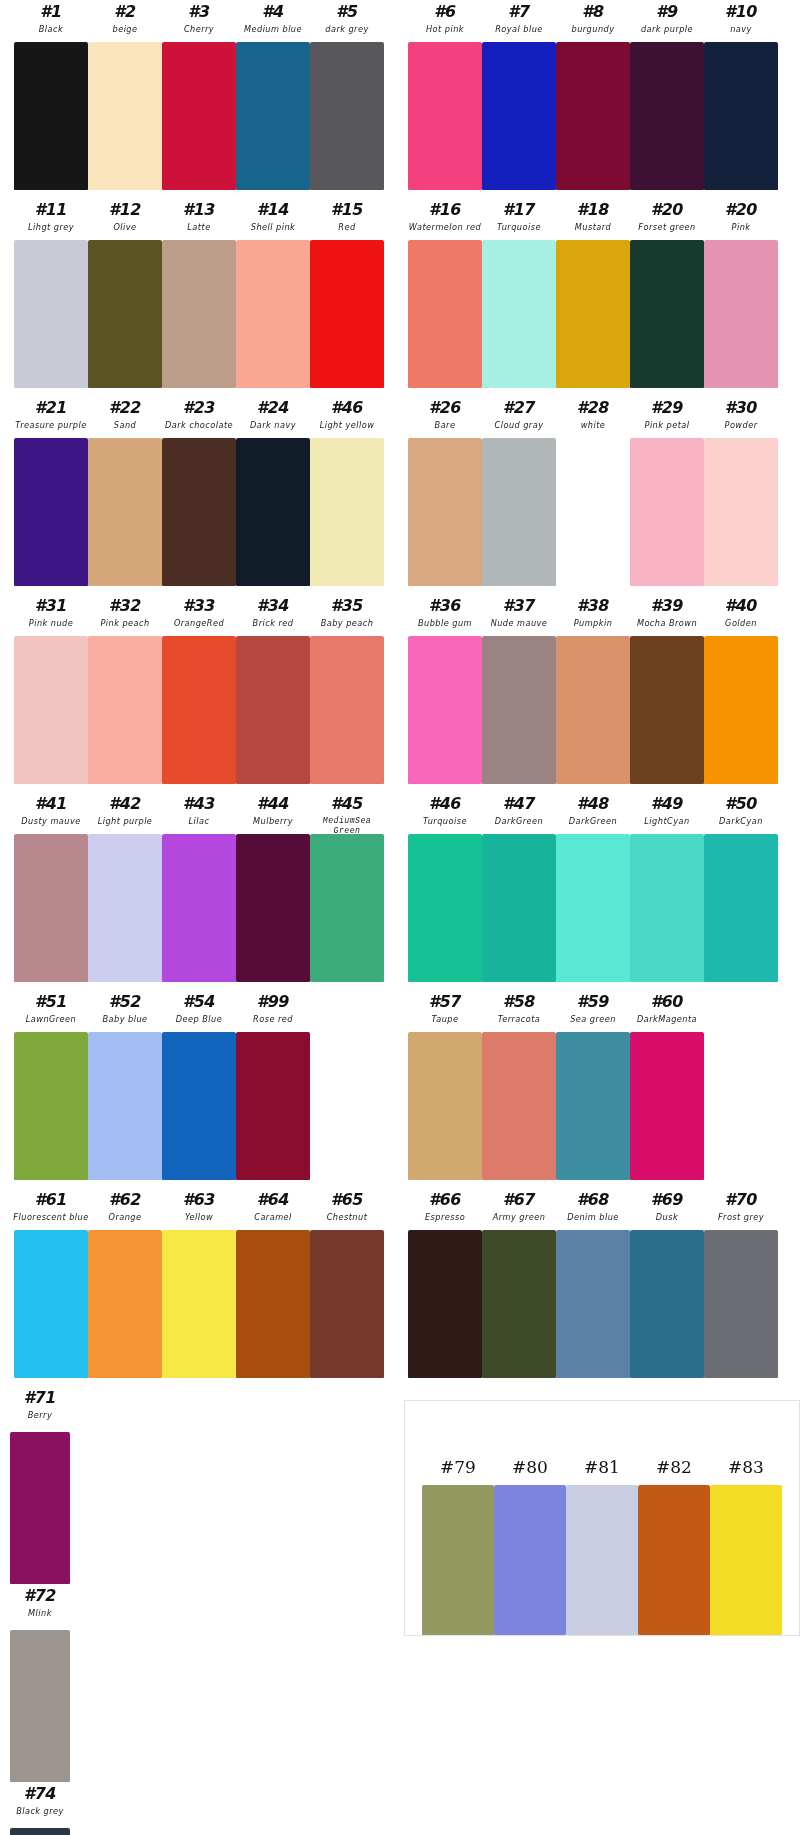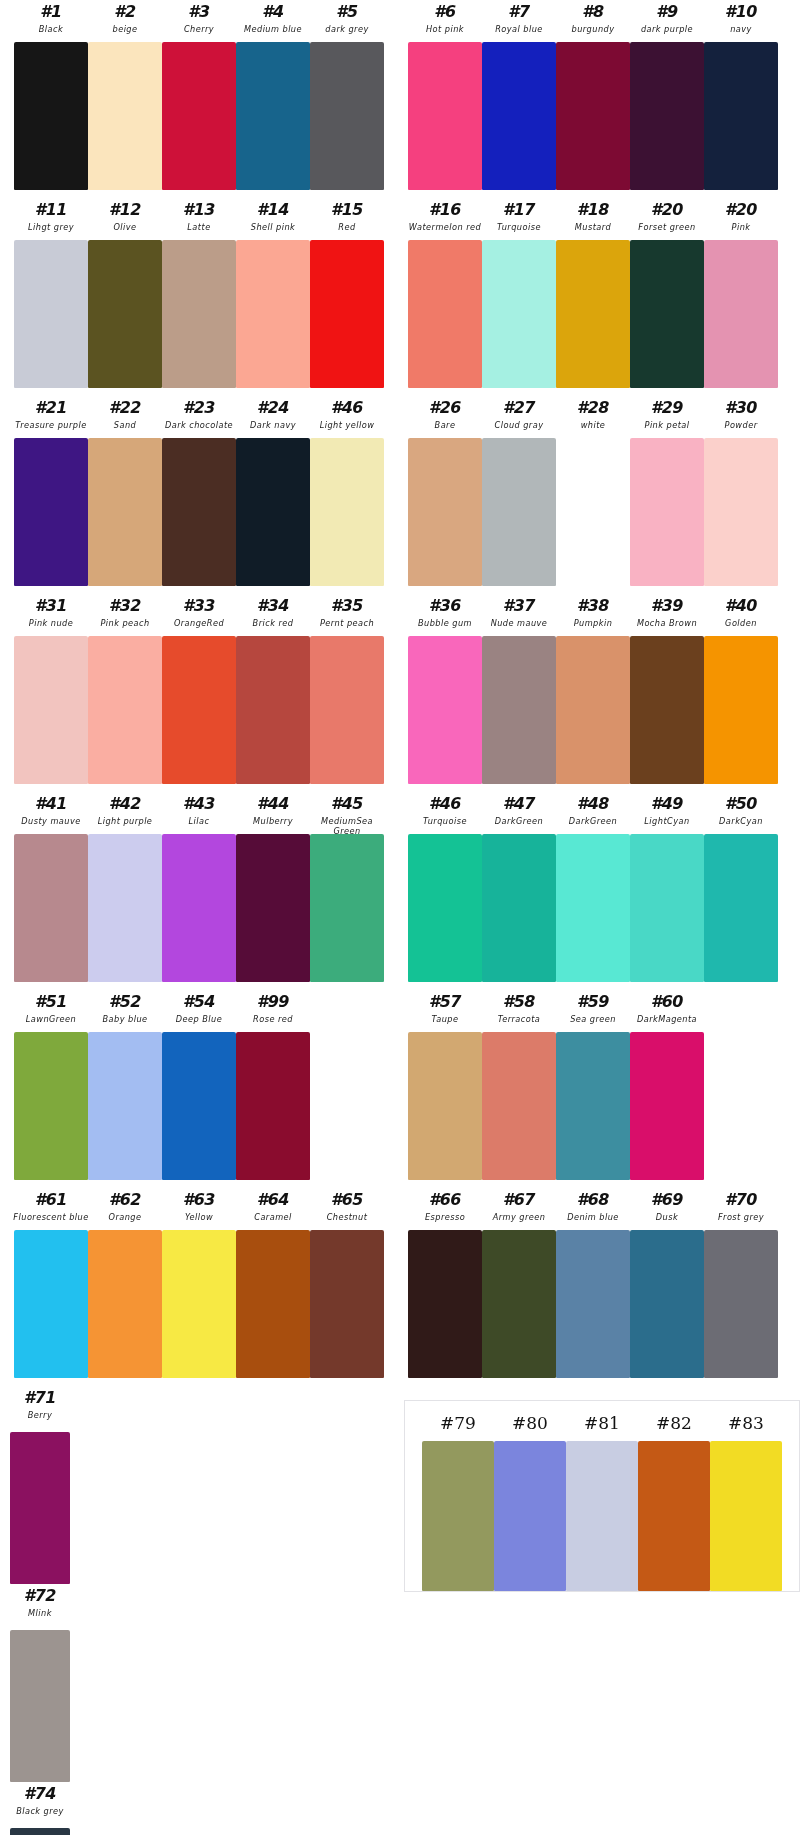--- a/index.html
+++ b/index.html
@@ -31,21 +31,21 @@
   .half.pad-right { padding-left: 8px; }
 
   
   .cell {
     display: flex;
     flex-direction: column;
     align-items: center;
     width: 74px;
   }
   .cell.w6 { width: 60px; }
-  .cell.w79 { width: 72px; }
+  .cell.w79 { width: 72px; margin-top: 44px; }
 
   .labels {
     height: 42px;
     display: flex;
     flex-direction: column;
     align-items: center;
     justify-content: flex-start;
     padding-top: 4px;
     width: 100%;
   }
@@ -63,21 +63,21 @@
     font-family: "DejaVu Sans", sans-serif;
     font-style: italic;
     font-size: 8.2px;
     letter-spacing: 0.45px;
     color: #1a1a1a;
     line-height: 1.25;
     text-align: center;
     margin-top: 3px;
     white-space: nowrap;
   }
-  .name.two { white-space: normal; width: 62px; }
+  .name.two { white-space: normal; width: 62px; font-family: Liberation Mono, monospace; }
 
   .swatch {
     width: 100%;
     height: 148px;
     border-radius: 2px 2px 1px 1px;
   }
   .swatch.white-sw { background: #ffffff; }
 
   
   .band-last { align-items: flex-start; }
@@ -378,21 +378,21 @@
           <div class="cell">
             <div class="labels">
               <div class="code">#34</div>
               <div class="name">Brick red</div>
             </div>
             <div class="swatch" style="background: rgb(182, 71, 62);"></div>
           </div>
           <div class="cell">
             <div class="labels">
               <div class="code">#35</div>
-              <div class="name">Pernt peach</div>
+              <div class="name">Baby peach</div>
             </div>
             <div class="swatch" style="background: rgb(232, 121, 106);"></div>
           </div>
         </div>
         <div class="half pad-right">
           <div class="cell">
             <div class="labels">
               <div class="code">#36</div>
               <div class="name">Bubble gum</div>
             </div>

